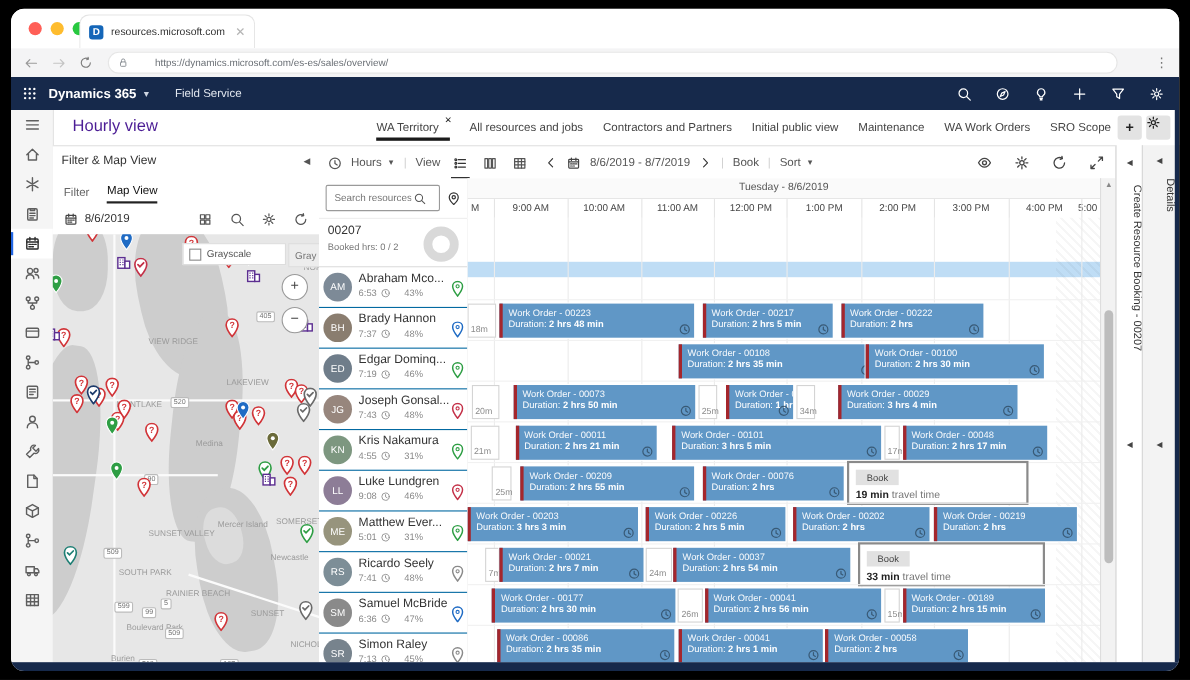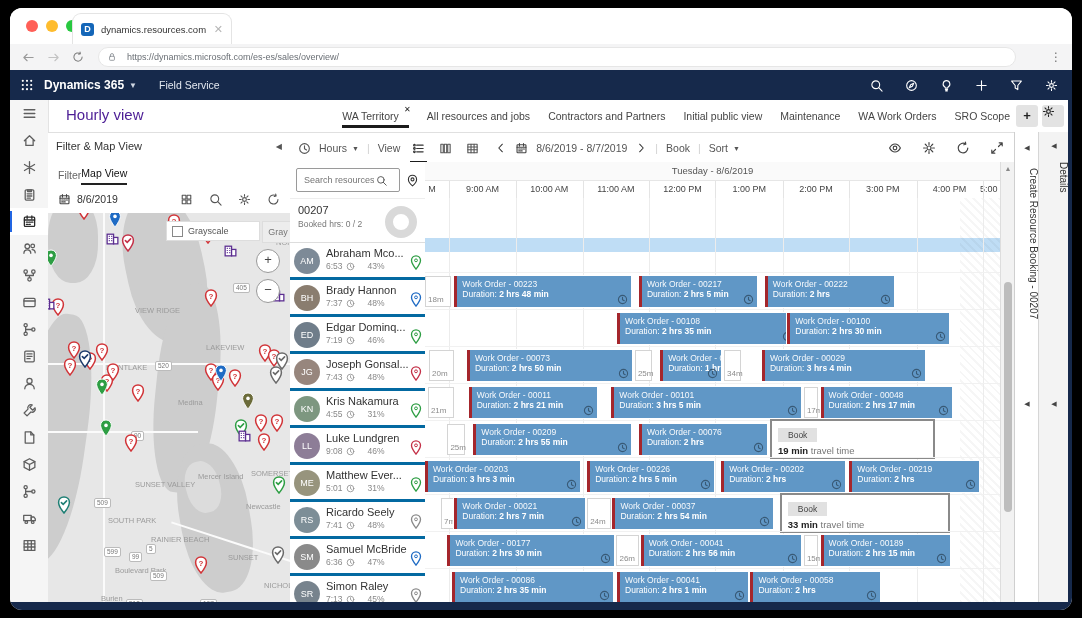--- a/index.html
+++ b/index.html
@@ -8,21 +8,21 @@
   
   #titlebar{position:absolute;left:0;top:0;right:0;height:36px;background:#fff;}
   .tl{position:absolute;top:12px;width:12px;height:12px;border-radius:50%;}
   #tab{position:absolute;left:62px;top:5px;width:160px;height:31px;background:#fff;border:1px solid #e4e4e4;border-bottom:none;border-radius:9px 9px 0 0;display:flex;align-items:center;padding:0 8px;box-sizing:border-box;}
   #favicon{width:13px;height:13px;border-radius:3px;background:#1466b8;color:#fff;font-size:9px;font-weight:bold;text-align:center;line-height:13px;}
   #tabtitle{font-size:9.5px;color:#333;margin-left:7px;flex:1;white-space:nowrap;overflow:hidden;}
   #tabclose{color:#b5b5b5;font-size:11px;margin-left:4px;}
   #urlrow{position:absolute;left:0;top:36px;right:0;height:26px;background:#f4f4f5;border-bottom:1px solid #e2e2e2;display:flex;align-items:center;}
   .navarrow{margin-left:12px;color:#9a9a9a;}
   #urlpill{margin-left:14px;height:18px;flex:1;max-width:900px;background:#fff;border:1px solid #e6e6e6;border-radius:10px;display:flex;align-items:center;padding:0 8px;}
-  #urltext{font-size:9px;color:#6a6f75;margin-left:10px;}
+  #urltext{font-size:9px;color:#6a6f75;margin-left:24px;}
   #morevert{margin-left:auto;margin-right:10px;color:#777;font-size:12px;}
   
   #d365nav{position:absolute;left:0;top:62px;right:0;height:30px;background:#16294b;display:flex;align-items:center;}
   #brand{color:#fff;font-size:12px;font-weight:bold;margin-left:10px;}
   #brandcaret{color:#cfd6e2;font-size:8px;margin-left:5px;}
   #appname{color:#e2e7ef;font-size:10.5px;margin-left:22px;}
   #navicons{margin-left:auto;margin-right:14px;display:flex;gap:22px;align-items:center;}
   
   #headerband{position:absolute;left:38px;top:92px;right:0;height:32px;background:#fff;}
   #pagetitle{position:absolute;left:18px;top:6px;font-size:15px;color:#4c1d95;}
@@ -35,21 +35,21 @@
   
   #sidebar{position:absolute;left:0;top:92px;width:38px;bottom:8px;background:#f5f5f5;border-right:1px solid #e3e3e3;}
   .sbitem{width:38px;height:27px;display:flex;align-items:center;justify-content:center;position:relative;}
   .sbitem.active{background:#fff;}
   .sbitem.active::before{content:"";position:absolute;left:0;top:3px;bottom:3px;width:2px;background:#2266e3;}
   
   #filterpanel{position:absolute;left:38px;top:124px;width:242px;bottom:8px;background:#fff;border-top:1px solid #e0e0e0;border-right:1px solid #d8d8d8;}
   #fphead{height:26px;display:flex;align-items:center;padding:0 8px;}
   #fptitle{font-size:11px;color:#333;}
   #fpcollapse{margin-left:auto;color:#555;font-size:8px;}
-  #fptabs{height:26px;display:flex;padding:0 10px;align-items:flex-end;}
+  #fptabs{height:26px;display:flex;gap:16px;padding:0 10px;align-items:flex-end;}
   .fptab{font-size:10.5px;color:#666;padding-bottom:4px;}
   .fptab.active{color:#111;border-bottom:2px solid #222;}
   #fpdate{height:28px;display:flex;align-items:center;padding:0 10px;gap:6px;}
   #fpdatetext{font-size:10.5px;color:#333;}
   #fpicons{margin-left:auto;display:flex;gap:16px;align-items:center;}
   
   #map{position:absolute;left:0;top:80px;right:0;bottom:0;background:#e7e7e7;overflow:hidden;}
   .water{position:absolute;background:#cdcdcd;border-radius:45%;}
   .road{position:absolute;background:#fbfbfb;}
   .maplabel{position:absolute;font-size:7.5px;color:#9b9b9b;white-space:nowrap;}
@@ -69,21 +69,21 @@
   #tbright{margin-left:auto;margin-right:10px;display:flex;gap:20px;align-items:center;}
   
   #respanel{position:absolute;left:280px;top:154px;width:135px;bottom:8px;background:#fff;border-right:1px solid #cfcfcf;overflow:hidden;}
   #searchrow{height:36px;display:flex;align-items:center;padding:0 6px;gap:6px;border-bottom:1px solid #eee;}
   #searchbox{flex:1;height:22px;border:1px solid #9a9a9a;border-radius:2px;display:flex;align-items:center;padding:0 5px;}
   #searchbox input{border:none;outline:none;width:70px;font-size:9px;color:#555;font-family:inherit;background:transparent;}
   #reshead{height:44px;border-bottom:1px solid #ddd;position:relative;padding:5px 8px;box-sizing:border-box;}
   #resheadid{font-size:11px;color:#333;}
   #resheadsub{font-size:8.5px;color:#777;margin-top:3px;}
   #donut{position:absolute;right:8px;top:7px;width:16px;height:16px;border:8px solid #d9d9d9;border-radius:50%;}
-  .resitem{height:37px;border-bottom:3px solid #0369a1;position:relative;padding:4px 4px 0 36px;box-sizing:border-box;}
+  .resitem{height:37px;border-bottom:1px solid #0369a1;position:relative;padding:4px 4px 0 36px;box-sizing:border-box;}
   .avatar{position:absolute;left:4px;top:5px;width:26px;height:26px;border-radius:50%;color:#fff;font-size:9px;display:flex;align-items:center;justify-content:center;}
   .resname{font-size:11px;color:#333;white-space:nowrap;overflow:hidden;}
   .ressub{font-size:8.5px;color:#888;margin-top:2px;display:flex;align-items:center;gap:3px;}
   .respct{margin-left:10px;}
   .respin{position:absolute;right:3px;top:12px;}
   
   #schedule{position:absolute;left:415px;top:154px;width:575px;bottom:8px;background:#fff;overflow:hidden;}
   #schedday{height:18px;background:#fafafa;border-bottom:1px solid #e6e6e6;text-align:center;font-size:9.5px;color:#555;line-height:18px;}
   #schedticks{position:relative;height:18px;border-bottom:1px solid #ddd;background:#fff;}
   .tick{position:absolute;top:3px;font-size:9px;color:#444;transform:translateX(-50%);white-space:nowrap;}
@@ -120,21 +120,21 @@
 <body>
 
 <div id="window">
 
   <div id="titlebar">
     <div class="tl" style="left:16px;background:#ff5f57"></div>
     <div class="tl" style="left:36px;background:#febc2e"></div>
     <div class="tl" style="left:56px;background:#28c840"></div>
     <div id="tab">
       <div id="favicon">D</div>
-      <div id="tabtitle">dynamics.resources.com</div>
+      <div id="tabtitle">resources.microsoft.com</div>
       <div id="tabclose">✕</div>
     </div>
   </div>
 
   <div id="urlrow">
     <span class="navarrow">
         <svg width="13" height="13" viewBox="0 0 14 14" fill="none" stroke="#9a9a9a" stroke-width="1.2" stroke-linecap="round" stroke-linejoin="round">
           <path d="M12 7H2M5.5 3.5 2 7l3.5 3.5"></path>
         </svg>
       </span>

